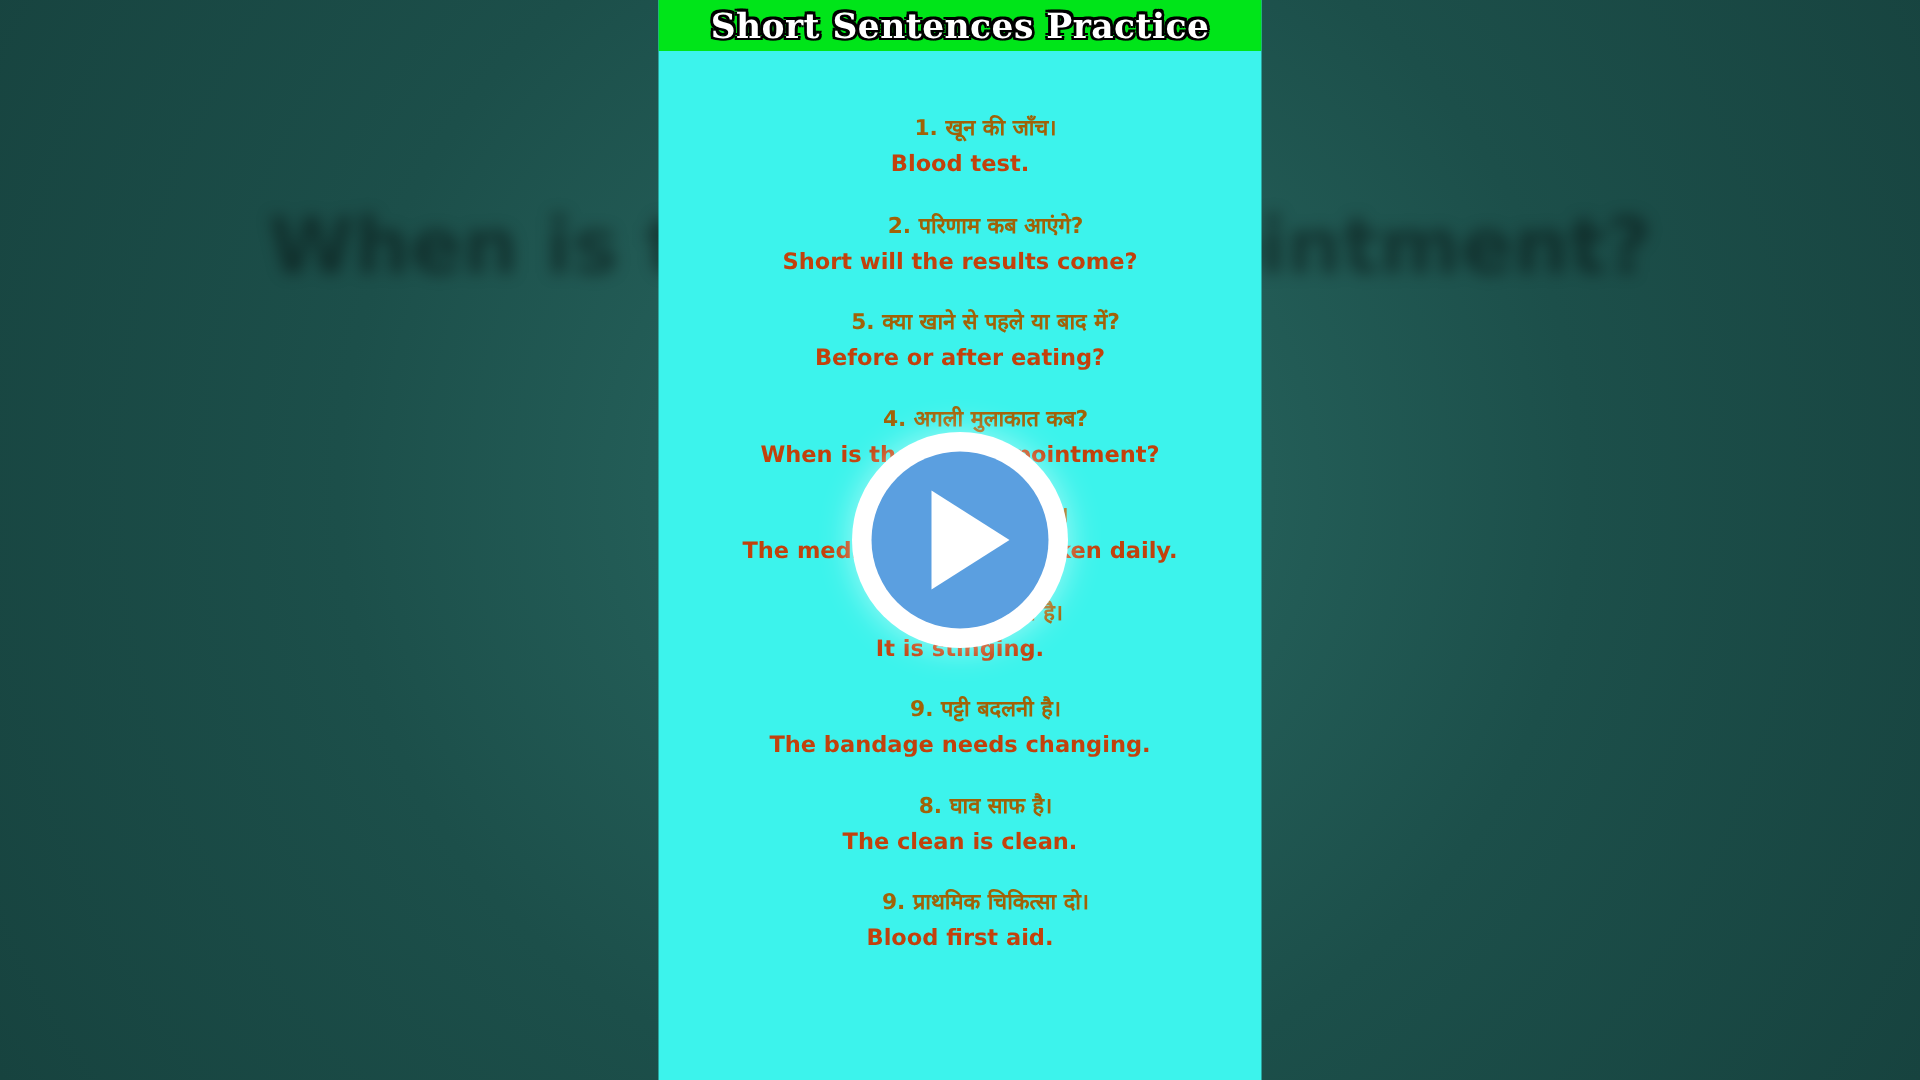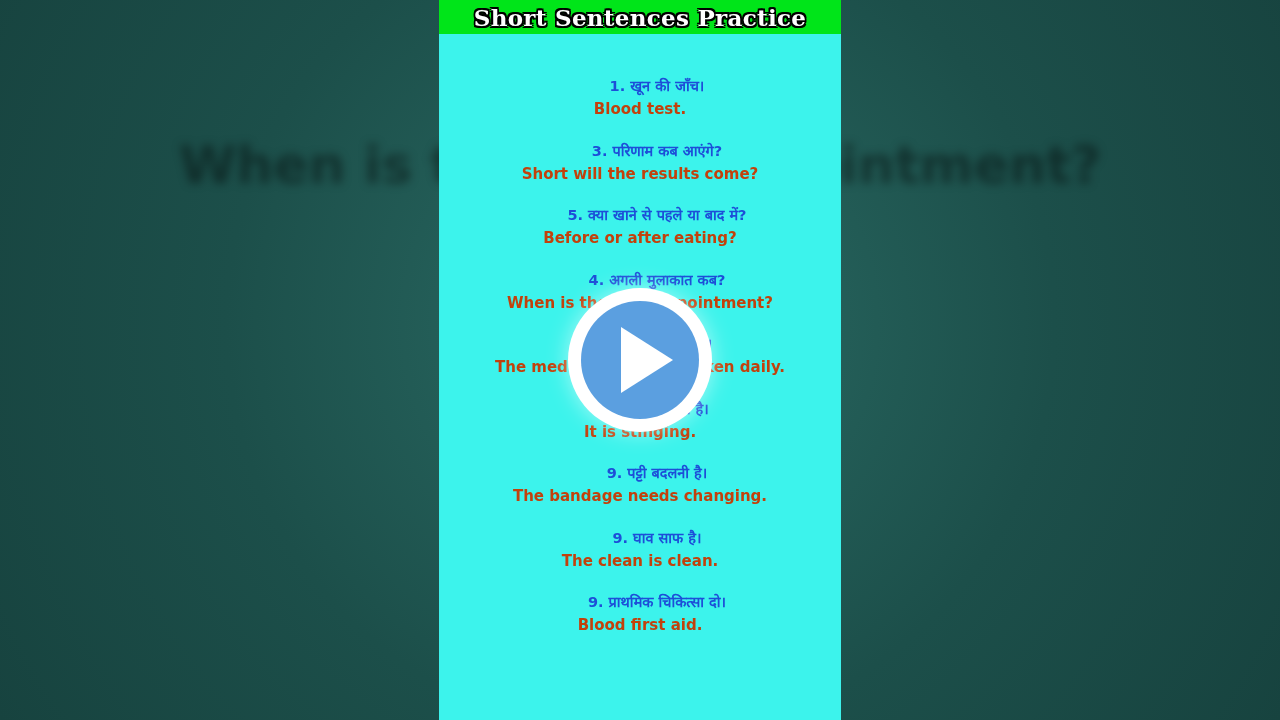--- a/index.html
+++ b/index.html
@@ -94,21 +94,21 @@
     padding-top: 42px;
     box-sizing: border-box;
   }
   .sentence-item {
     text-align: center;
     margin-bottom: 20px;
   }
   .s-hi {
     font-size: 14.5px;
     font-weight: bold;
-    color: #1d4ed8;
+    color: #a16207;
     line-height: 1.45;
     margin-left: 34px;
   }
   .s-en {
     font-size: 15px;
     font-weight: bold;
     color: #c2410c;
     line-height: 1.5;
     margin-top: 1px;
   }
@@ -167,21 +167,21 @@
     </div>
 
     <div id="sentence-list">
 
       <div class="sentence-item">
         <div class="s-hi">1. खून की जाँच।</div>
         <div class="s-en">Blood test.</div>
       </div>
 
       <div class="sentence-item">
-        <div class="s-hi">3. परिणाम कब आएंगे?</div>
+        <div class="s-hi">2. परिणाम कब आएंगे?</div>
         <div class="s-en">Short will the results come?</div>
       </div>
 
       <div class="sentence-item">
         <div class="s-hi">5. क्या खाने से पहले या बाद में?</div>
         <div class="s-en">Before or after eating?</div>
       </div>
 
       <div class="sentence-item">
         <div class="s-hi">4. अगली मुलाकात कब?</div>
@@ -197,21 +197,21 @@
         <div class="s-hi">6. चुबन हो रही है।</div>
         <div class="s-en">It is stinging.</div>
       </div>
 
       <div class="sentence-item">
         <div class="s-hi">9. पट्टी बदलनी है।</div>
         <div class="s-en">The bandage needs changing.</div>
       </div>
 
       <div class="sentence-item">
-        <div class="s-hi">9. घाव साफ है।</div>
+        <div class="s-hi">8. घाव साफ है।</div>
         <div class="s-en">The clean is clean.</div>
       </div>
 
       <div class="sentence-item">
         <div class="s-hi">9. प्राथमिक चिकित्सा दो।</div>
         <div class="s-en">Blood first aid.</div>
       </div>
 
     </div>
   </div>

